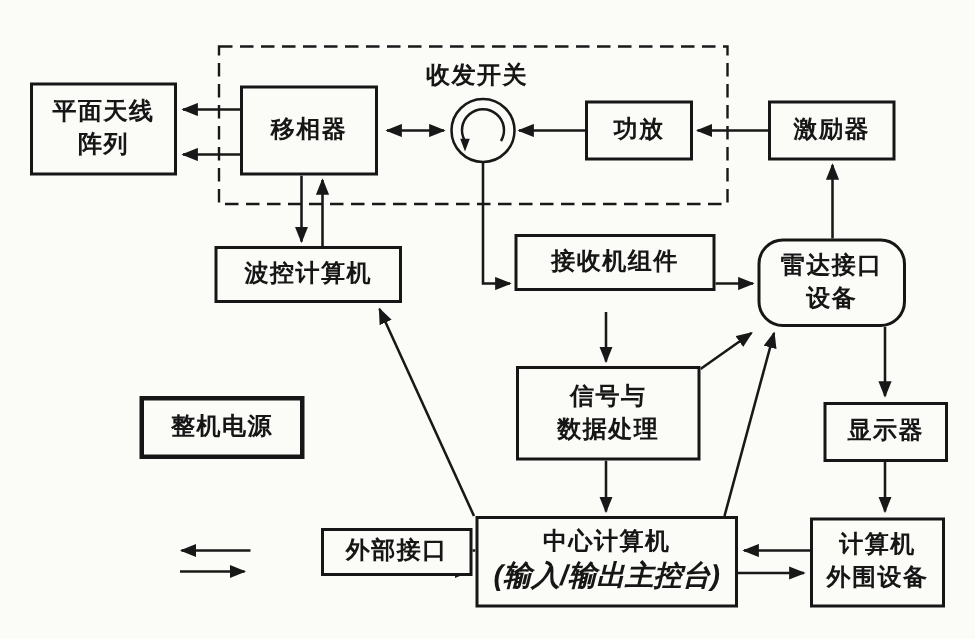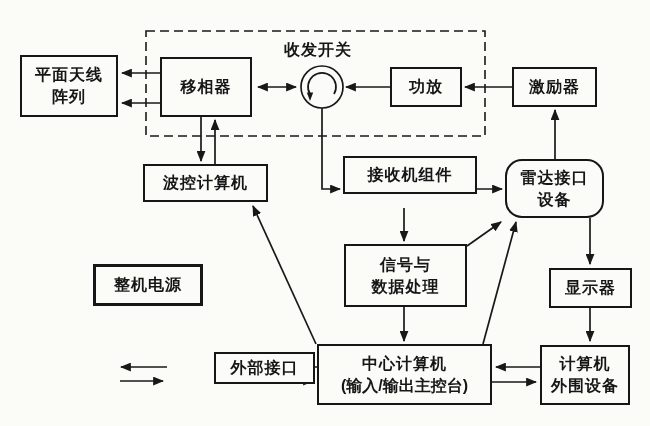--- a/index.html
+++ b/index.html
@@ -10,21 +10,21 @@
   #wires{position:absolute;left:0;top:0;width:650px;height:426px;}
   .ln{stroke:#181818;stroke-width:1.7;fill:none;}
   .dash{stroke:#181818;stroke-width:1.6;fill:none;stroke-dasharray:9 5;}
   .box{
     position:absolute;border:2px solid #161616;background:#fbfbf8;
     display:flex;flex-direction:column;align-items:center;justify-content:center;
     text-align:center;font-weight:bold;font-size:16px;line-height:1.35;
     color:#161616;letter-spacing:1px;box-sizing:border-box;white-space:nowrap;
   }
   .box.thick{border-width:3px;}
-  .box .small{font-size:16px;letter-spacing:0;}
+  .box .small{font-size:19px;letter-spacing:0;font-style:italic;}
   .float-label{
     position:absolute;font-weight:bold;font-size:17px;color:#161616;
     letter-spacing:2px;white-space:nowrap;
   }
   .float-label.sw{font-size:16px;letter-spacing:1px;}
 </style>
 </head>
 <body>
 
 <div id="stage">

